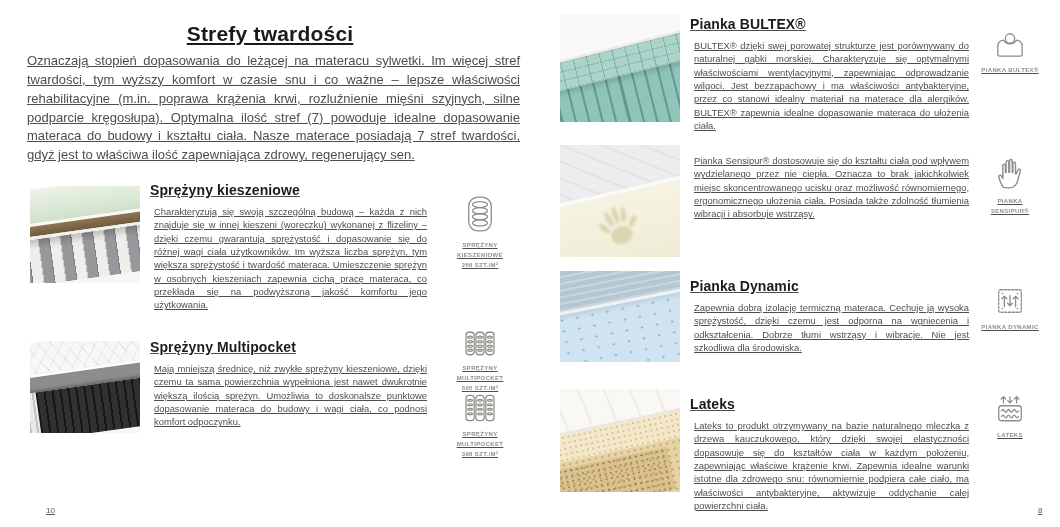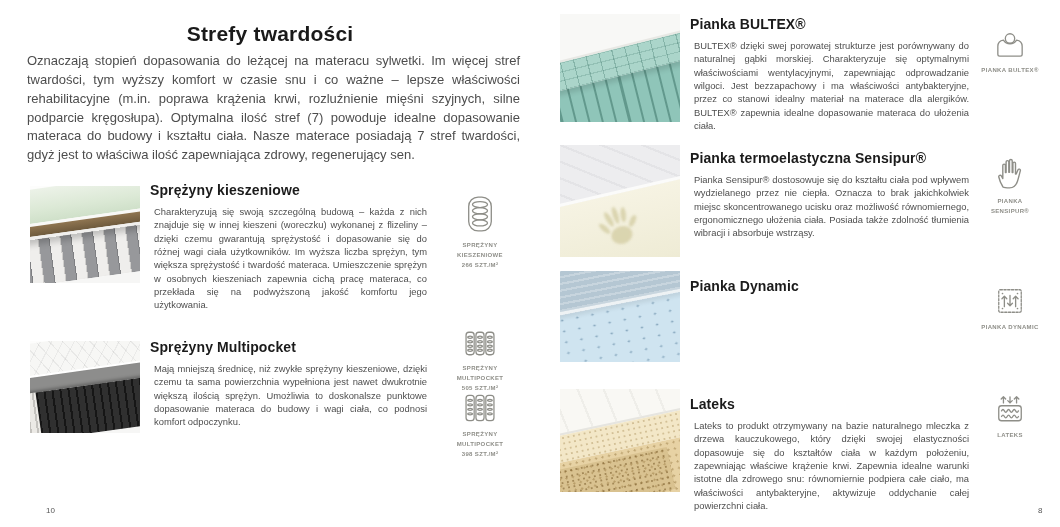--- a/index.html
+++ b/index.html
@@ -2,21 +2,21 @@
 <html><head>
 <meta charset="utf-8">
 <style>
   html,body{margin:0;padding:0;}
   body{
     width:1060px;height:527px;position:relative;overflow:hidden;
     background:#ffffff;
     font-family:"Liberation Sans","DejaVu Sans",sans-serif;
     color:#4e4e4e;
   }
-  .abs{position:absolute;}
+  .abs{position:absolute;text-decoration:underline;}
   .page-title{
     left:20px;top:22px;width:500px;text-align:center;
     font-size:21px;font-weight:700;color:#1a1a1a;letter-spacing:.2px;
   }
   .intro{
     left:27px;top:52px;width:493px;
     font-size:13px;line-height:1.45;text-align:justify;color:#4d4d4d;
   }
   .sec-head{font-size:14px;font-weight:700;color:#1b1b1b;margin:0 0 7px 0;letter-spacing:.1px;}
   .sec-body{font-size:9.4px;line-height:1.42;text-align:justify;color:#4e4e4e;margin:4px;}
@@ -242,40 +242,40 @@
         <ellipse cx="21" cy="26" rx="8.5" ry="7"></ellipse>
         <ellipse cx="9.5" cy="17" rx="2.1" ry="5.5" transform="rotate(-32 9.5 17)"></ellipse>
         <ellipse cx="15" cy="11" rx="2.1" ry="6.5" transform="rotate(-14 15 11)"></ellipse>
         <ellipse cx="21" cy="9.5" rx="2.1" ry="7"></ellipse>
         <ellipse cx="27" cy="11" rx="2.1" ry="6" transform="rotate(12 27 11)"></ellipse>
         <ellipse cx="32.5" cy="18" rx="2.2" ry="5" transform="rotate(42 32.5 18)"></ellipse>
       </g>
     </svg>
   </div>
   <div class="abs" style="left:690px;top:150px;width:283px;">
-    <h2 class="sec-head">Pianka termoelastyczna Sensipur®</h2>
     <p class="sec-body">Pianka Sensipur® dostosowuje się do kształtu ciała pod wpływem wydzielanego przez nie ciepła. Oznacza to brak jakichkolwiek miejsc skoncentrowanego ucisku oraz możliwość równomiernego, ergonomicznego ułożenia ciała. Posiada także zdolność tłumienia wibracji i absorbuje wstrząsy.</p>
   </div>
   <div class="abs badge" style="left:980px;top:156px;width:60px;">
     <svg width="30" height="34" viewBox="0 0 30 34">
       <path d="M8 31 C6.2 28.2 4.5 24.2 3.8 21 C3.4 19.3 5.6 18.5 6.4 20 L7.8 22.6 L7.8 9.5 C7.8 7.7 10.4 7.7 10.4 9.5 L10.4 16.5 L11.1 16.5 L11.1 6 C11.1 4.2 13.8 4.2 13.8 6 L13.8 16.2 L14.5 16.2 L14.5 4.8 C14.5 3 17.2 3 17.2 4.8 L17.2 16.5 L17.9 16.5 L17.9 7.5 C17.9 5.7 20.5 5.7 20.5 7.5 L20.5 18 L21.2 18 L22.9 14 C23.6 12.4 25.8 13.2 25.3 14.9 C24.4 18.1 23.4 22.5 22.4 25.4 C20.9 29.7 18.3 31.9 14.6 31.9 C11.8 31.9 9.4 31.9 8 31 Z"></path>
     </svg>
     <div class="lbl">
       <span>PIANKA SENSIPUR®</span>
     </div>
   </div>
 
   <div class="abs mock" style="left:560px;top:271px;width:120px;height:91px;">
     <div class="tilt" style="transform:rotate(-11deg) scale(1.1);">
       <div class="d-top"></div>
         <div class="d-front"></div>
     </div>
   </div>
   <div class="abs" style="left:690px;top:278px;width:283px;">
     <h2 class="sec-head">Pianka Dynamic</h2>
+    <p class="sec-body">Zapewnia dobrą izolację termiczną materaca. Cechuje ją wysoka sprężystość, dzięki czemu jest odporna na wgniecenia i odkształcenia. Dobrze tłumi wstrząsy i wibracje. Nie jest szkodliwa dla środowiska.</p>
   </div>
   <div class="abs badge" style="left:980px;top:286px;width:60px;">
     <svg width="30" height="30" viewBox="0 0 32 32">
       <rect x="4" y="4" width="24" height="24" rx="1.5" stroke-dasharray="2.4 1.6"></rect>
       <path d="M10 22 V11 M7.4 13.6 L10 11 L12.6 13.6"></path>
       <path d="M16 10 V21 M13.4 18.4 L16 21 L18.6 18.4"></path>
       <path d="M22 22 V11 M19.4 13.6 L22 11 L24.6 13.6"></path>
       <circle class="fdot" cx="8" cy="8" r="0.9"></circle>
         <circle class="fdot" cx="24" cy="8" r="0.9"></circle>
       <circle class="fdot" cx="8" cy="24" r="0.9"></circle>

